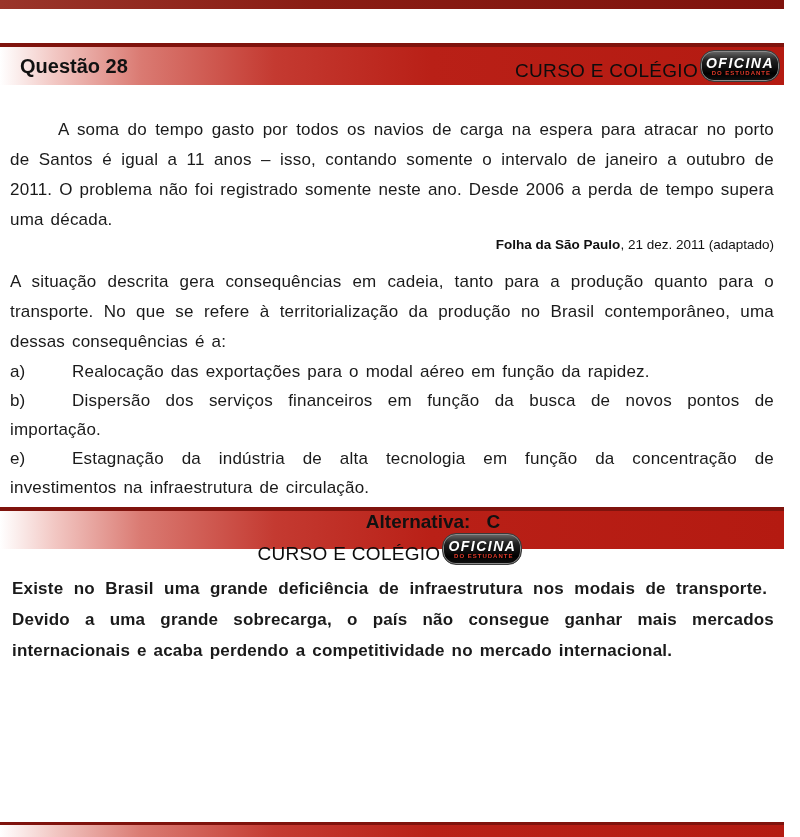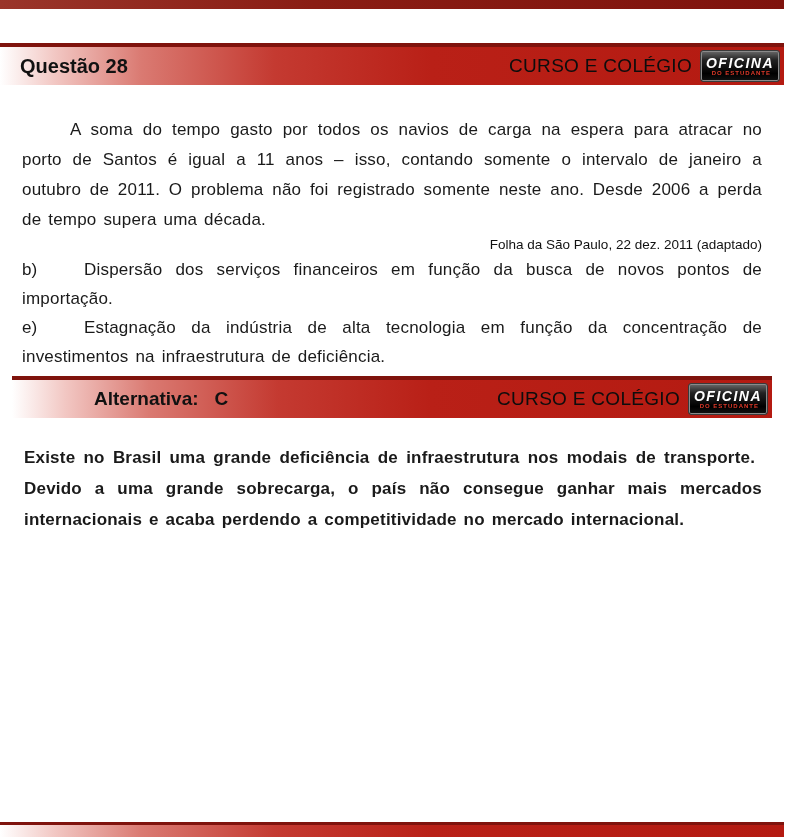--- a/index.html
+++ b/index.html
@@ -17,64 +17,64 @@
     height:9px;width:100%;
     background:linear-gradient(to right,#9a352a 0%,#8a1d14 40%,#7f130d 100%);
   }
   .section-bar{
     height:38px;
     border-top:4px solid #7f130d;
     background:linear-gradient(to right,#ffffff 0%,#f2c7c3 7%,#da7a72 18%,#c43a31 35%,#b92017 55%,#b41a11 100%);
     display:flex;align-items:center;justify-content:space-between;
   }
   .header-bar{margin-top:34px;}
-  .answer-bar{margin:5px -10px 0 -10px;}
+  .answer-bar{margin:5px -10px 0 -10px;flex-direction:column;}
   .bar-title{
     font-size:20px;font-weight:bold;color:#111;
     padding-left:20px;white-space:nowrap;
   }
   .answer-left{
     display:flex;align-items:baseline;gap:16px;
     padding-left:82px;font-size:19px;font-weight:bold;color:#111;
   }
   .bar-right{
-    display:flex;align-items:center;gap:8px;padding-right:4px;
+    display:flex;align-items:flex-end;gap:2px;padding-right:4px;
   }
   .brand{
     font-size:19px;color:#0d0d0d;letter-spacing:0.3px;white-space:nowrap;
   }
   
   .logo{
-    width:78px;height:30px;border-radius:3px;
+    width:78px;height:30px;border-radius:14px;
     background:linear-gradient(180deg,#6a6a6a 0%,#222222 30%,#000000 75%,#111111 100%);
     box-shadow:0 0 0 1px #8a8a8a inset;
     border:1px solid #3a3a3a;
     display:flex;flex-direction:column;align-items:center;justify-content:center;
   }
   .logo-word{
     color:#ffffff;font-weight:bold;font-style:italic;
     font-size:14px;line-height:14px;letter-spacing:1.5px;white-space:nowrap;
   }
   .logo-tag{
     color:#e03a2a;font-size:6px;line-height:7px;font-weight:bold;
     letter-spacing:1px;align-self:flex-end;margin-right:8px;white-space:nowrap;
   }
   
-  .content{padding:0 22px;}
+  .content{padding:0 10px;}
   .passage{
     margin:30px 0 0 0;
     font-size:17px;line-height:30px;
     text-align:justify;text-indent:48px;
     letter-spacing:0.2px;word-spacing:2px;
   }
   .citation{
     margin:0;text-align:right;
     font-size:13.5px;line-height:20px;color:#111;
   }
-  .citation .src{font-weight:normal;}
+  .citation .src{font-weight:bold;}
   .stem{
     margin:12px 0 0 0;
     font-size:17px;line-height:30px;
     text-align:justify;letter-spacing:0.2px;word-spacing:2px;
   }
   .options{margin:0;}
   .option{
     font-size:17px;line-height:29px;
     text-align:justify;letter-spacing:0.2px;word-spacing:2px;
   }
@@ -108,26 +108,28 @@
         <span class="logo-word">OFICINA</span>
         <span class="logo-tag">DO ESTUDANTE</span>
       </div>
     </div>
   </div>
 
   <div class="content">
 
     <p class="passage">A soma do tempo gasto por todos os navios de carga na espera para atracar no porto de Santos é igual a 11 anos – isso, contando somente o intervalo de janeiro a outubro de 2011. O problema não foi registrado somente neste ano. Desde 2006 a perda de tempo supera uma década.</p>
 
-    <p class="citation"><span class="src">Folha da São Paulo</span><span>, 22 dez. 2011 (adaptado)</span></p>
+    <p class="citation"><span class="src">Folha da São Paulo</span><span>, 21 dez. 2011 (adaptado)</span></p>
 
+    <p class="stem">A situação descrita gera consequências em cadeia, tanto para a produção quanto para o transporte. No que se refere à territorialização da produção no Brasil contemporâneo, uma dessas consequências é a:</p>
 
     <div class="options">
+      <div class="option"><span class="opt-label">a)</span><span>Realocação das exportações para o modal aéreo em função da rapidez.</span></div>
       <div class="option"><span class="opt-label">b)</span><span>Dispersão dos serviços financeiros em função da busca de novos pontos de importação.</span></div>
-      <div class="option"><span class="opt-label">e)</span><span>Estagnação da indústria de alta tecnologia em função da concentração de investimentos na infraestrutura de deficiência.</span></div>
+      <div class="option"><span class="opt-label">e)</span><span>Estagnação da indústria de alta tecnologia em função da concentração de investimentos na infraestrutura de circulação.</span></div>
     </div>
 
     <div class="section-bar answer-bar">
       <div class="answer-left">
         <span>Alternativa:</span>
         <span>C</span>
       </div>
       <div class="bar-right">
         <span class="brand">CURSO E COLÉGIO</span>
         <div class="logo">

